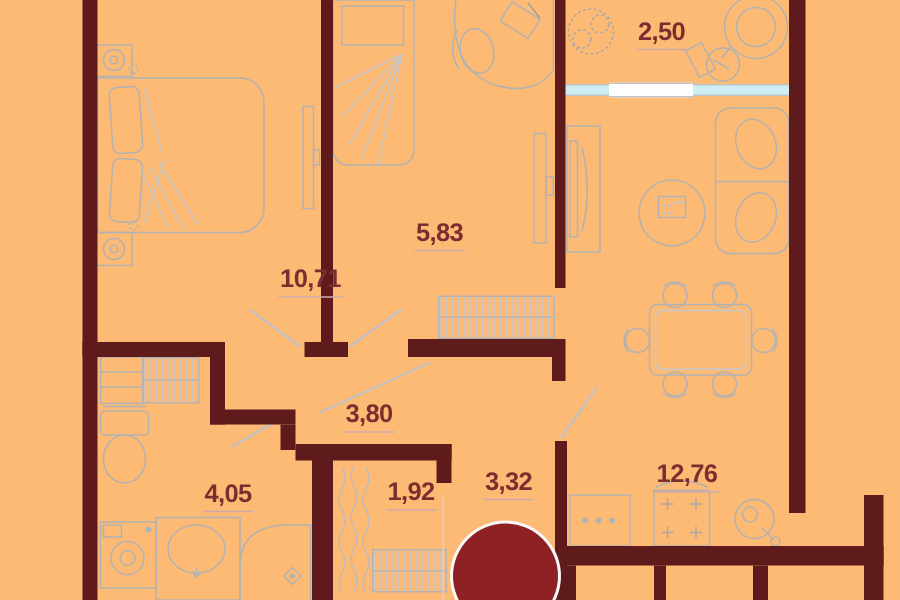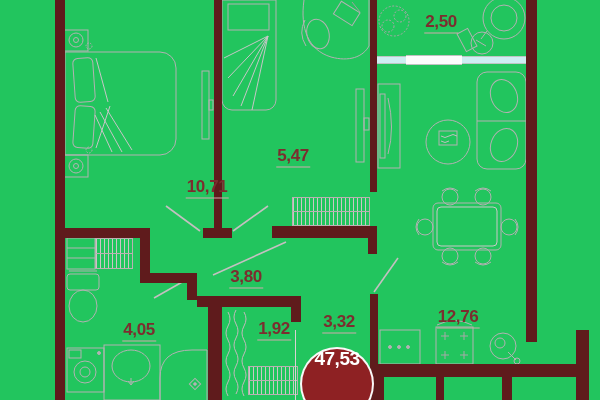--- a/index.html
+++ b/index.html
@@ -3,21 +3,21 @@
 <meta charset="utf-8">
 <style>
   :root{
     --wall:#5f1b1c;
     --label:#7c2d2f;
     --furn:#b2b2b2;
   }
   html,body{margin:0;padding:0;background:#f8f7f7;}
   #plan{
     position:relative;width:600px;height:400px;overflow:hidden;
-    background:#22c55e;font-family:"Liberation Sans",sans-serif;
+    background:#fdba74;font-family:"Liberation Sans",sans-serif;
   }
   .wall{position:absolute;background:var(--wall);}
   .label{
     position:absolute;transform:translate(-50%,-50%);
     font-weight:700;font-size:17px;letter-spacing:-0.4px;
     color:var(--label);padding:0 1px 2px 1px;
     border-bottom:1px solid #cfaaab;white-space:nowrap;line-height:18px;
   }
   .hatch{
     position:absolute;border:1px solid #b9b2b2;box-sizing:border-box;
@@ -227,25 +227,24 @@
   <div class="wall" style="left:291px;top:296px;width:10px;height:26px;"></div>
   <div class="wall" style="left:208px;top:296px;width:14px;height:104px;"></div>
   <div class="wall" style="left:370px;top:294px;width:8px;height:106px;"></div>
   <div class="wall" style="left:370px;top:364px;width:219px;height:13px;"></div>
   <div class="wall" style="left:377px;top:377px;width:7px;height:23px;"></div>
   <div class="wall" style="left:436px;top:377px;width:8px;height:23px;"></div>
   <div class="wall" style="left:502px;top:377px;width:10px;height:23px;"></div>
   <div class="wall" style="left:576px;top:330px;width:13px;height:70px;"></div>
 
   <div class="label" style="left:441px;top:23px;">2,50</div>
-  <div class="label" style="left:293px;top:157px;">5,47</div>
+  <div class="label" style="left:293px;top:157px;">5,83</div>
   <div class="label" style="left:177px;top:188px;margin-left:30px;">10,71</div>
   <div class="label" style="left:246px;top:278px;">3,80</div>
   <div class="label" style="left:458px;top:297px;margin-top:21px;">12,76</div>
-  <div class="label" style="left:139px;top:331px;">4,05</div>
+  <div class="label" style="left:152px;top:331px;">4,05</div>
   <div class="label" style="left:274px;top:330px;">1,92</div>
   <div class="label" style="left:339px;top:323px;">3,32</div>
 
   <div class="badge">
-    <div class="area">47,53</div>
   </div>
 
 </div>
 
 </body></html>

